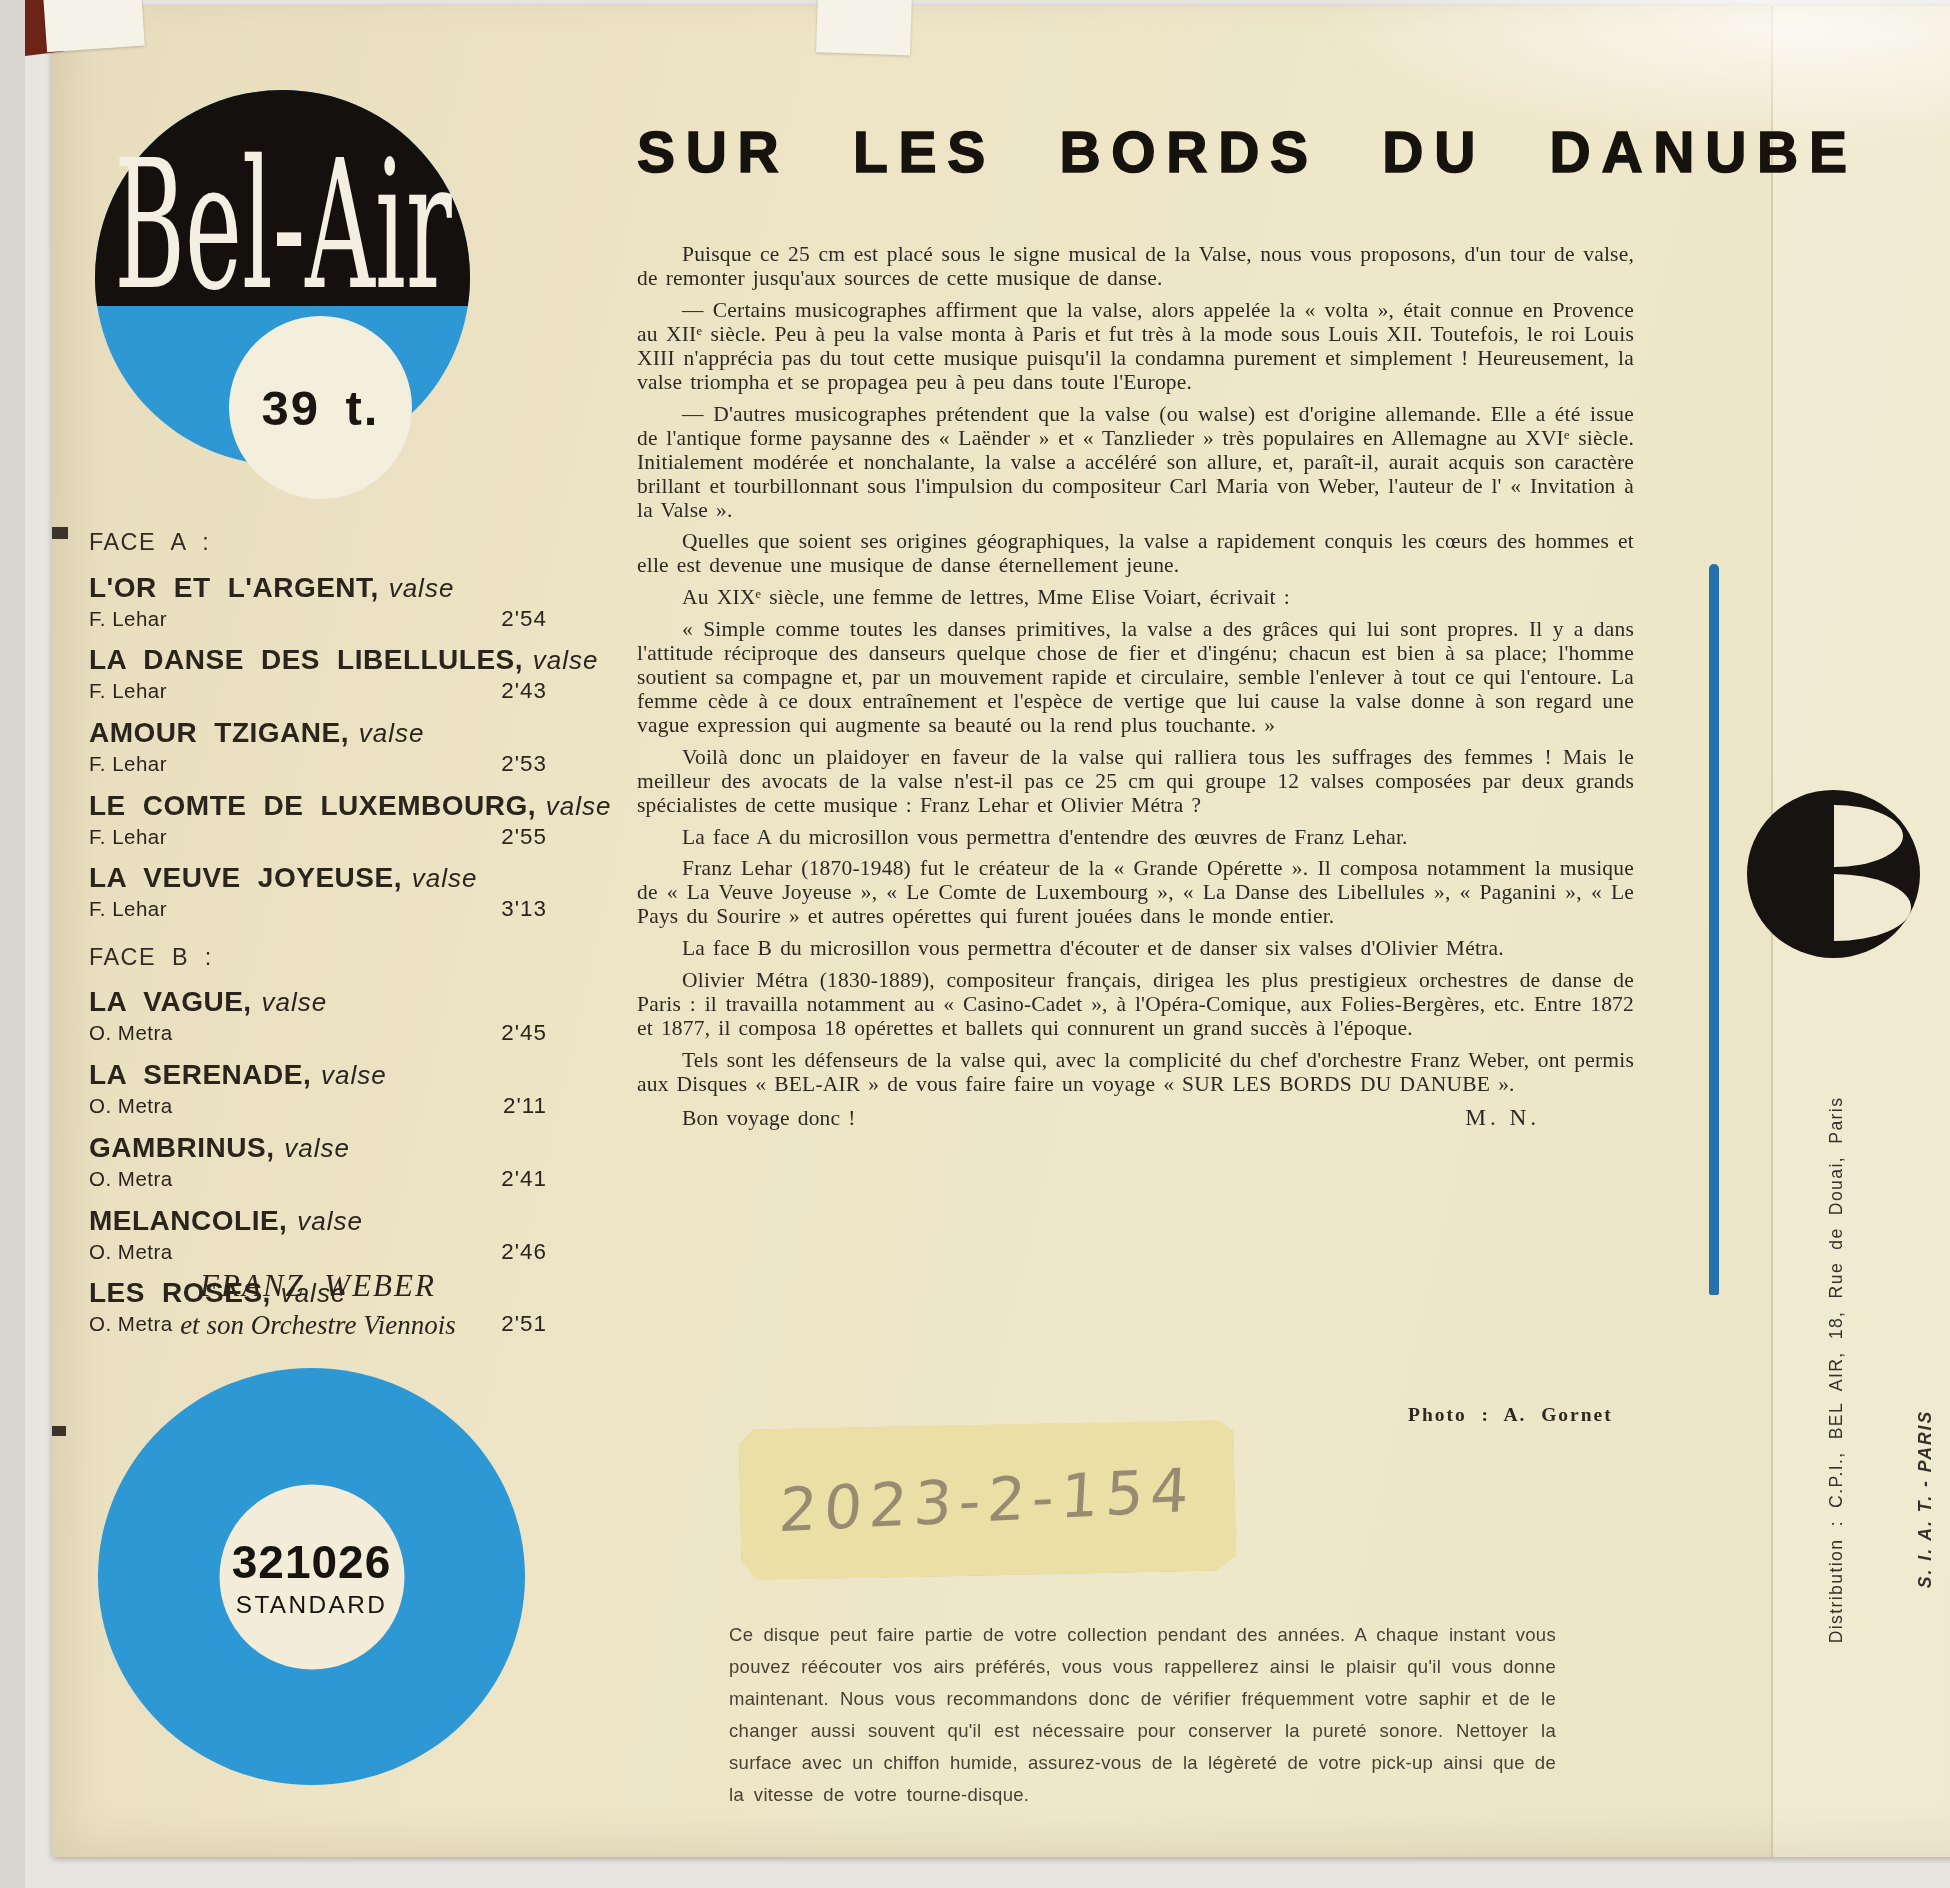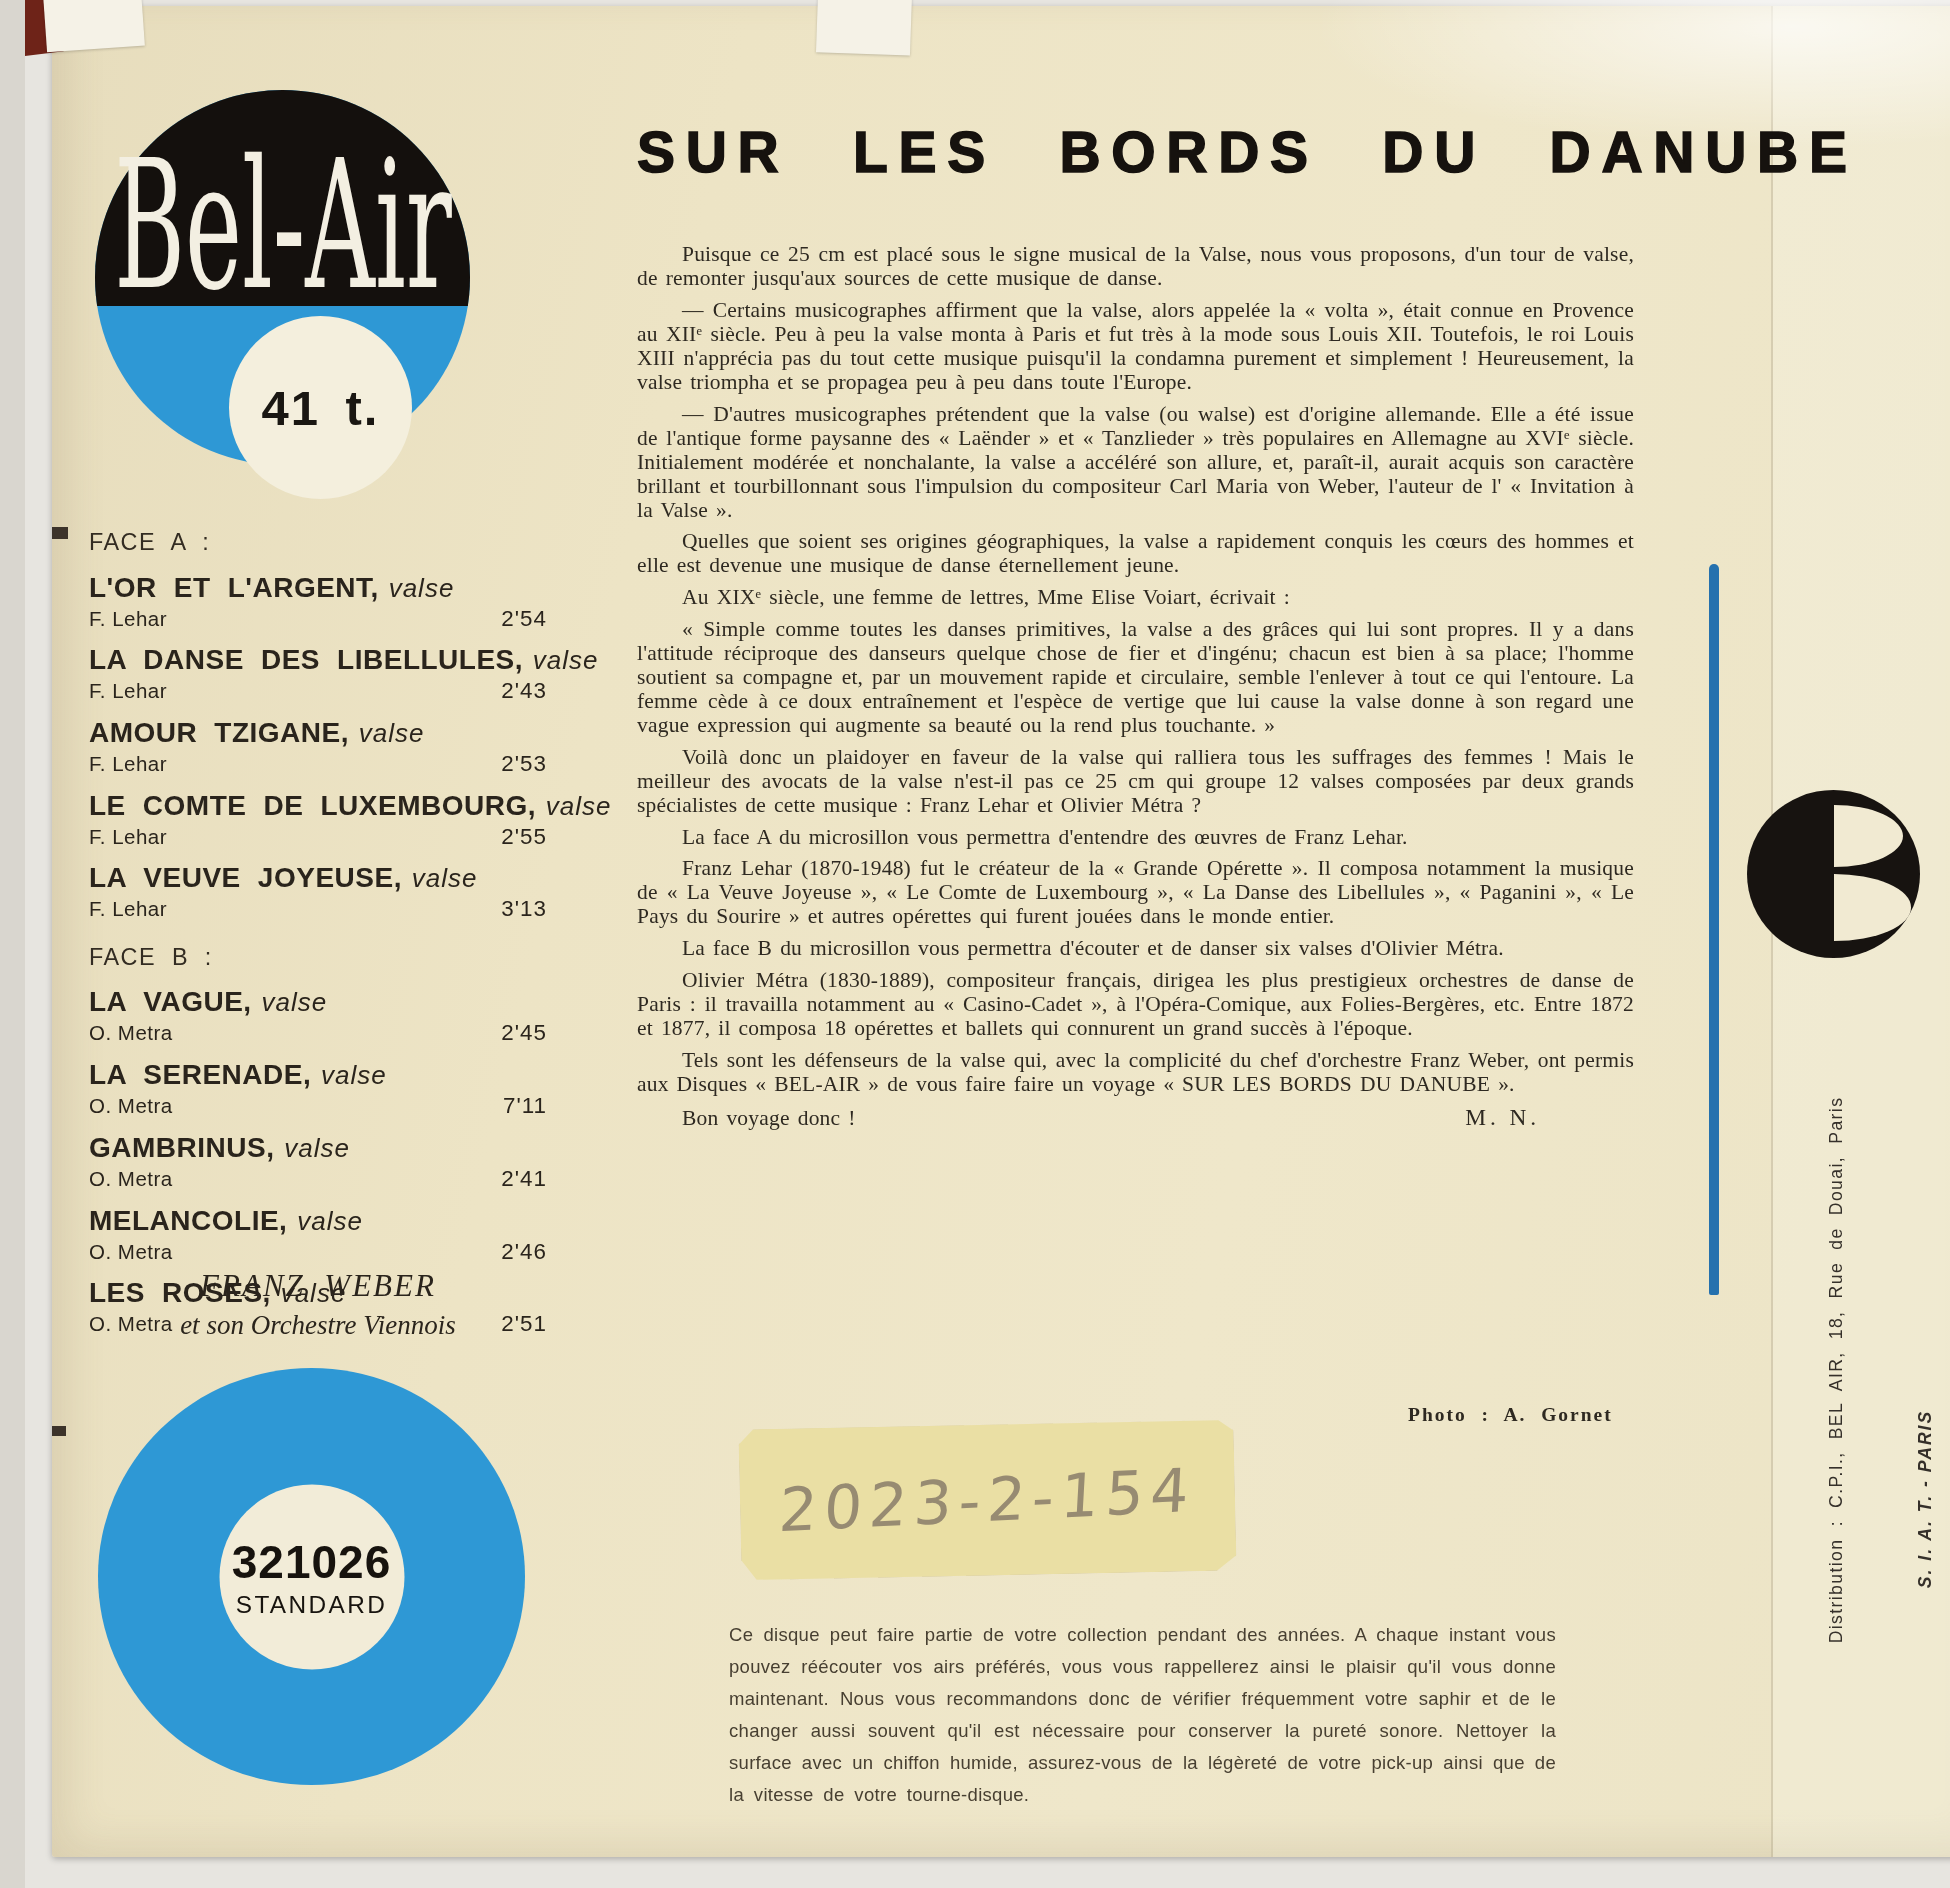--- a/index.html
+++ b/index.html
@@ -96,21 +96,21 @@
   <div class="tape tape2"></div>
   <div class="edge-mark" style="left:27px;top:527px;width:15.6px;height:11.7px;"></div>
   <div class="edge-mark" style="left:27px;top:1426px;width:13.7px;height:9.8px;"></div>
 
   <div class="logo">
     <div class="logo-circle">
       <div class="logo-top"></div>
     </div>
     <div class="logo-brand">Bel-Air</div>
     <div class="logo-inner">
-      <span class="logo-speed">41 t.</span>
+      <span class="logo-speed">39 t.</span>
     </div>
   </div>
 
   <div class="tracks">
     <div class="side-heading">FACE A :</div>
 
     <div class="track">
       <div class="t-line1"><span>L'OR ET L'ARGENT,</span><span class="t-sub">valse</span></div>
       <div class="t-line2">
           <span>F. Lehar</span>
@@ -152,21 +152,21 @@
       <div class="t-line1"><span>LA VAGUE,</span><span class="t-sub">valse</span></div>
       <div class="t-line2">
           <span>O. Metra</span>
           <span class="t-dur">2'45</span>
         </div>
     </div>
     <div class="track">
       <div class="t-line1"><span>LA SERENADE,</span><span class="t-sub">valse</span></div>
       <div class="t-line2">
           <span>O. Metra</span>
-          <span class="t-dur">7'11</span>
+          <span class="t-dur">2'11</span>
         </div>
     </div>
     <div class="track">
       <div class="t-line1"><span>GAMBRINUS,</span><span class="t-sub">valse</span></div>
       <div class="t-line2">
           <span>O. Metra</span>
           <span class="t-dur">2'41</span>
         </div>
     </div>
     <div class="track">

